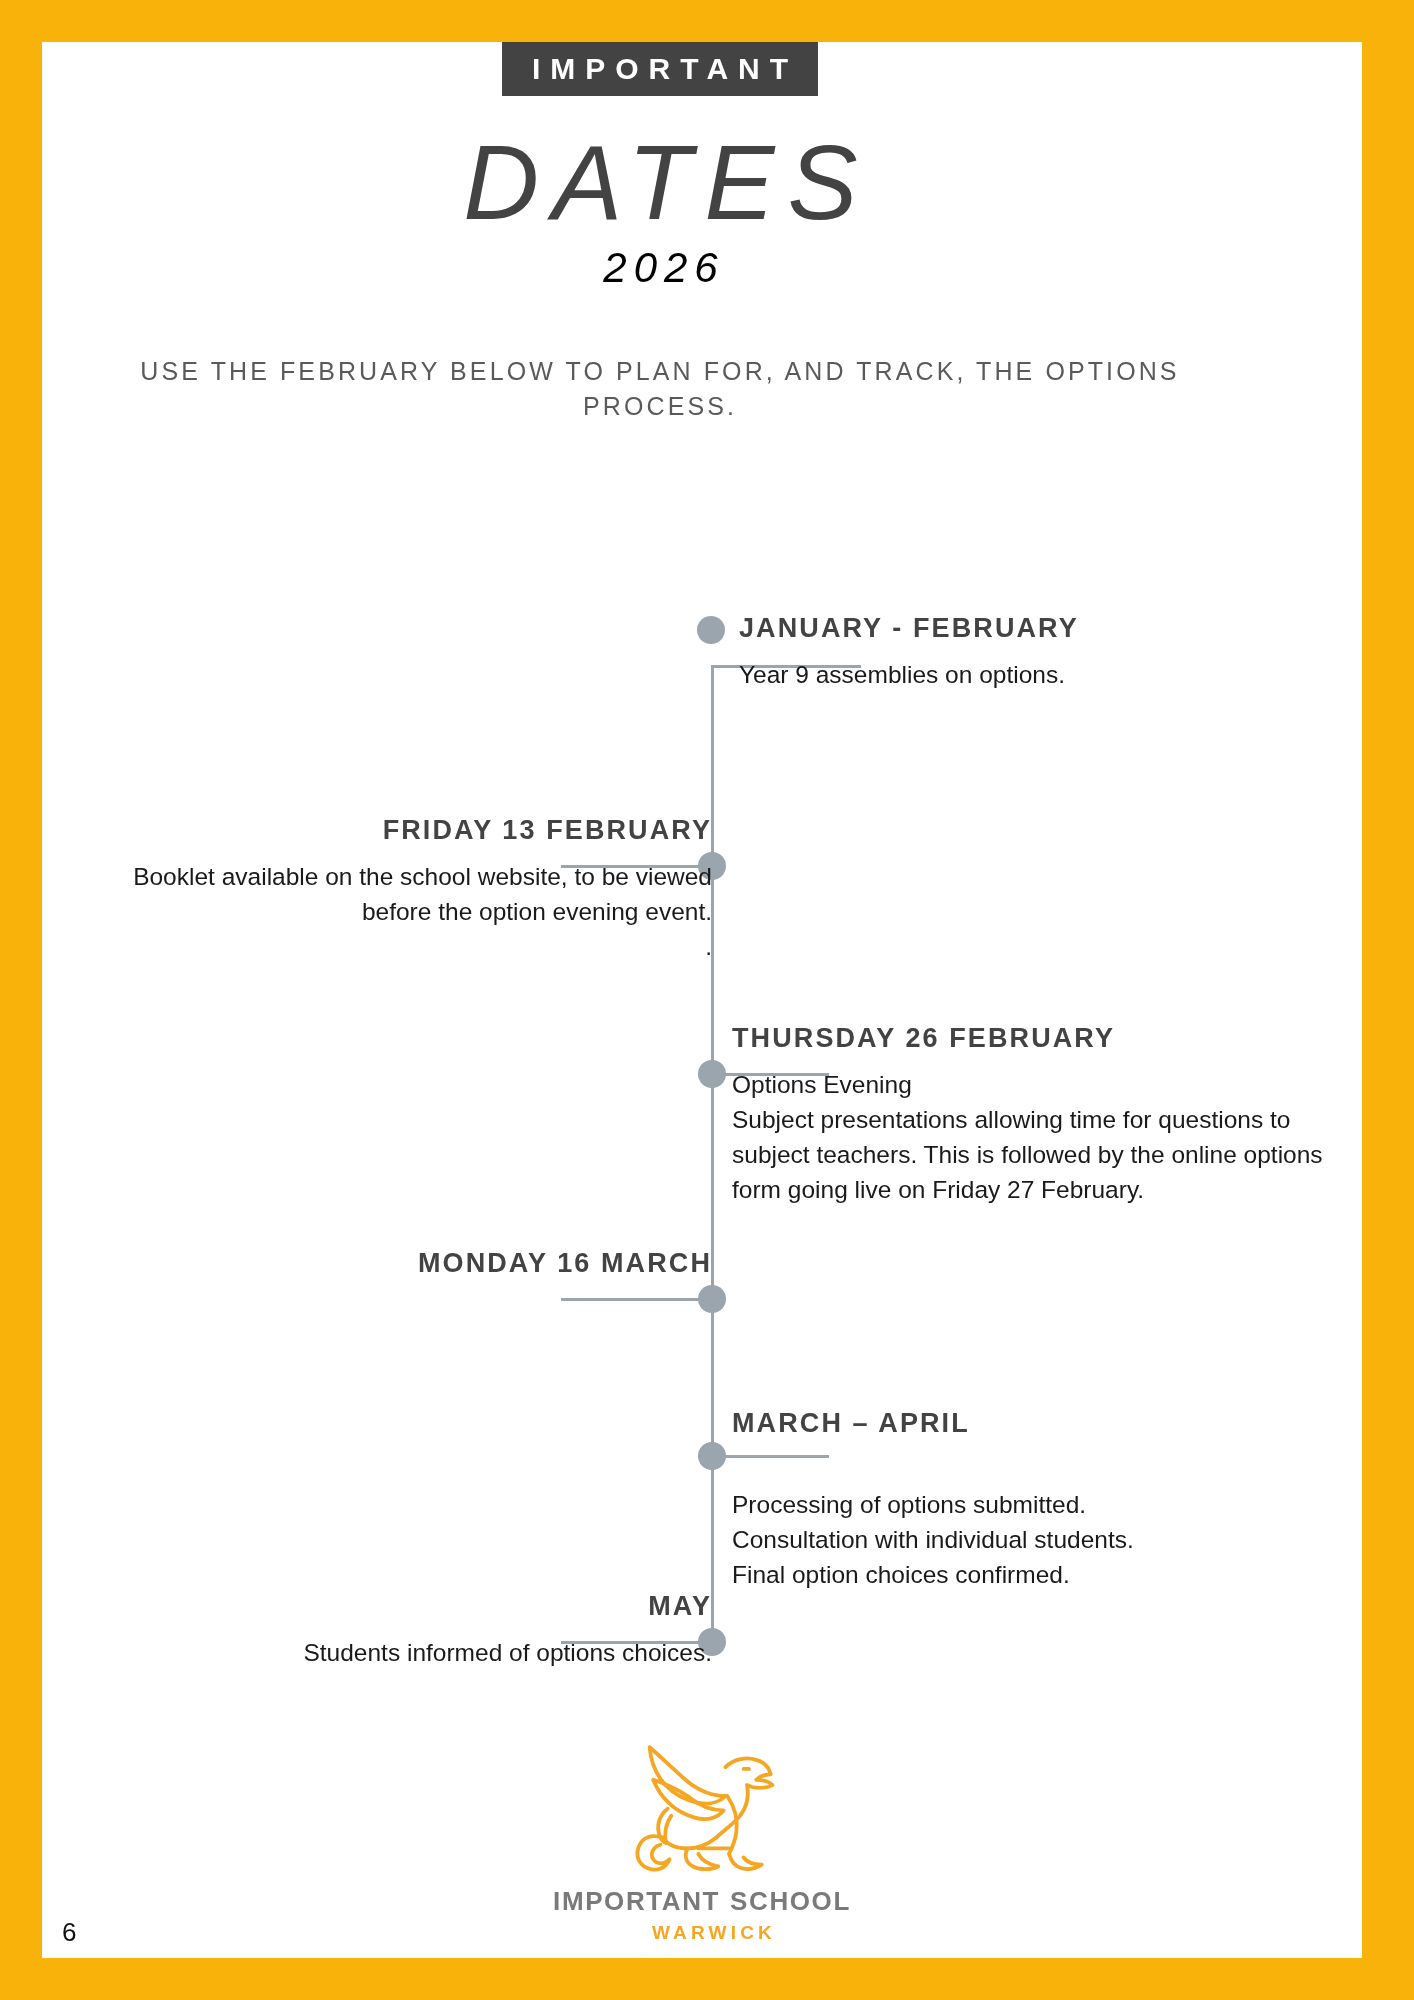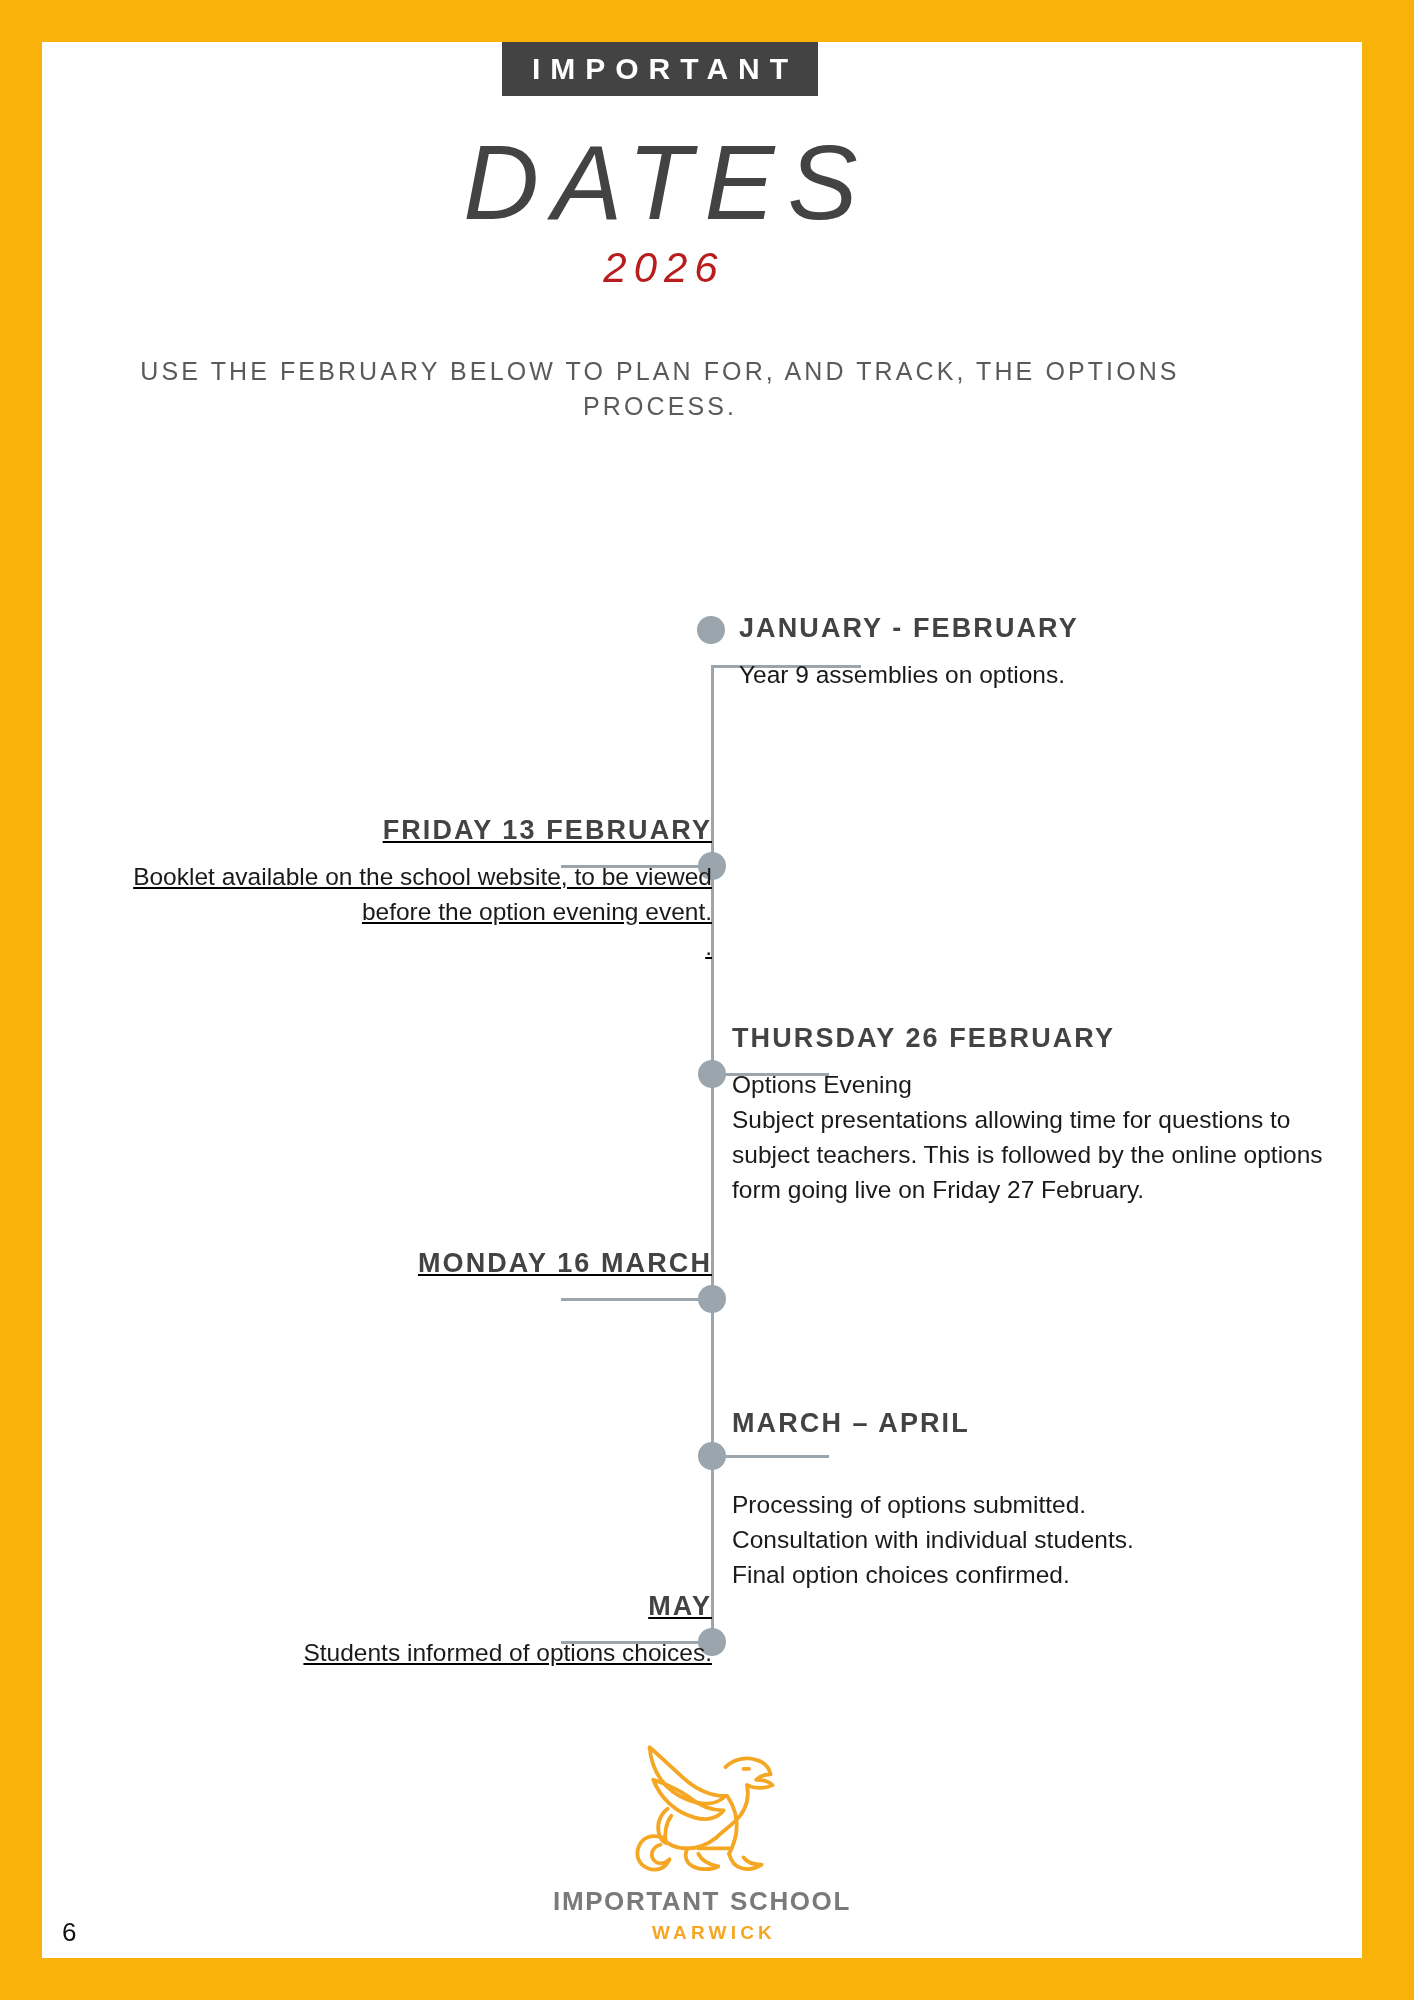--- a/index.html
+++ b/index.html
@@ -65,21 +65,21 @@
     letter-spacing: 13px;
     line-height: 1.12;
     margin-top: 28px;
     padding-left: 14px;
   }
 
   #year {
     font-size: 42px;
     font-style: italic;
     font-weight: 300;
-    color: #b91c1c;
+    color: #000000;
     letter-spacing: 7px;
     margin-top: 2px;
     padding-left: 8px;
   }
 
   #intro {
     margin: 62px auto 0 auto;
     width: 1090px;
     font-size: 25px;
     color: #5A5A5A;
@@ -134,21 +134,21 @@
   .entry .body {
     font-size: 24.5px;
     color: #1A1A1A;
     line-height: 1.42;
     margin-top: 14px;
   }
 
   .entry .body .lead { display: block; }
 
   .entry.right { text-align: left; }
-  .entry.left  { text-align: right; text-decoration: underline; }
+  .entry.left  { text-align: right; }
 
   
   #logo-block {
     position: absolute;
     left: 42px;
     top: 1740px;
     width: 1320px;
     text-align: center;
   }
 

